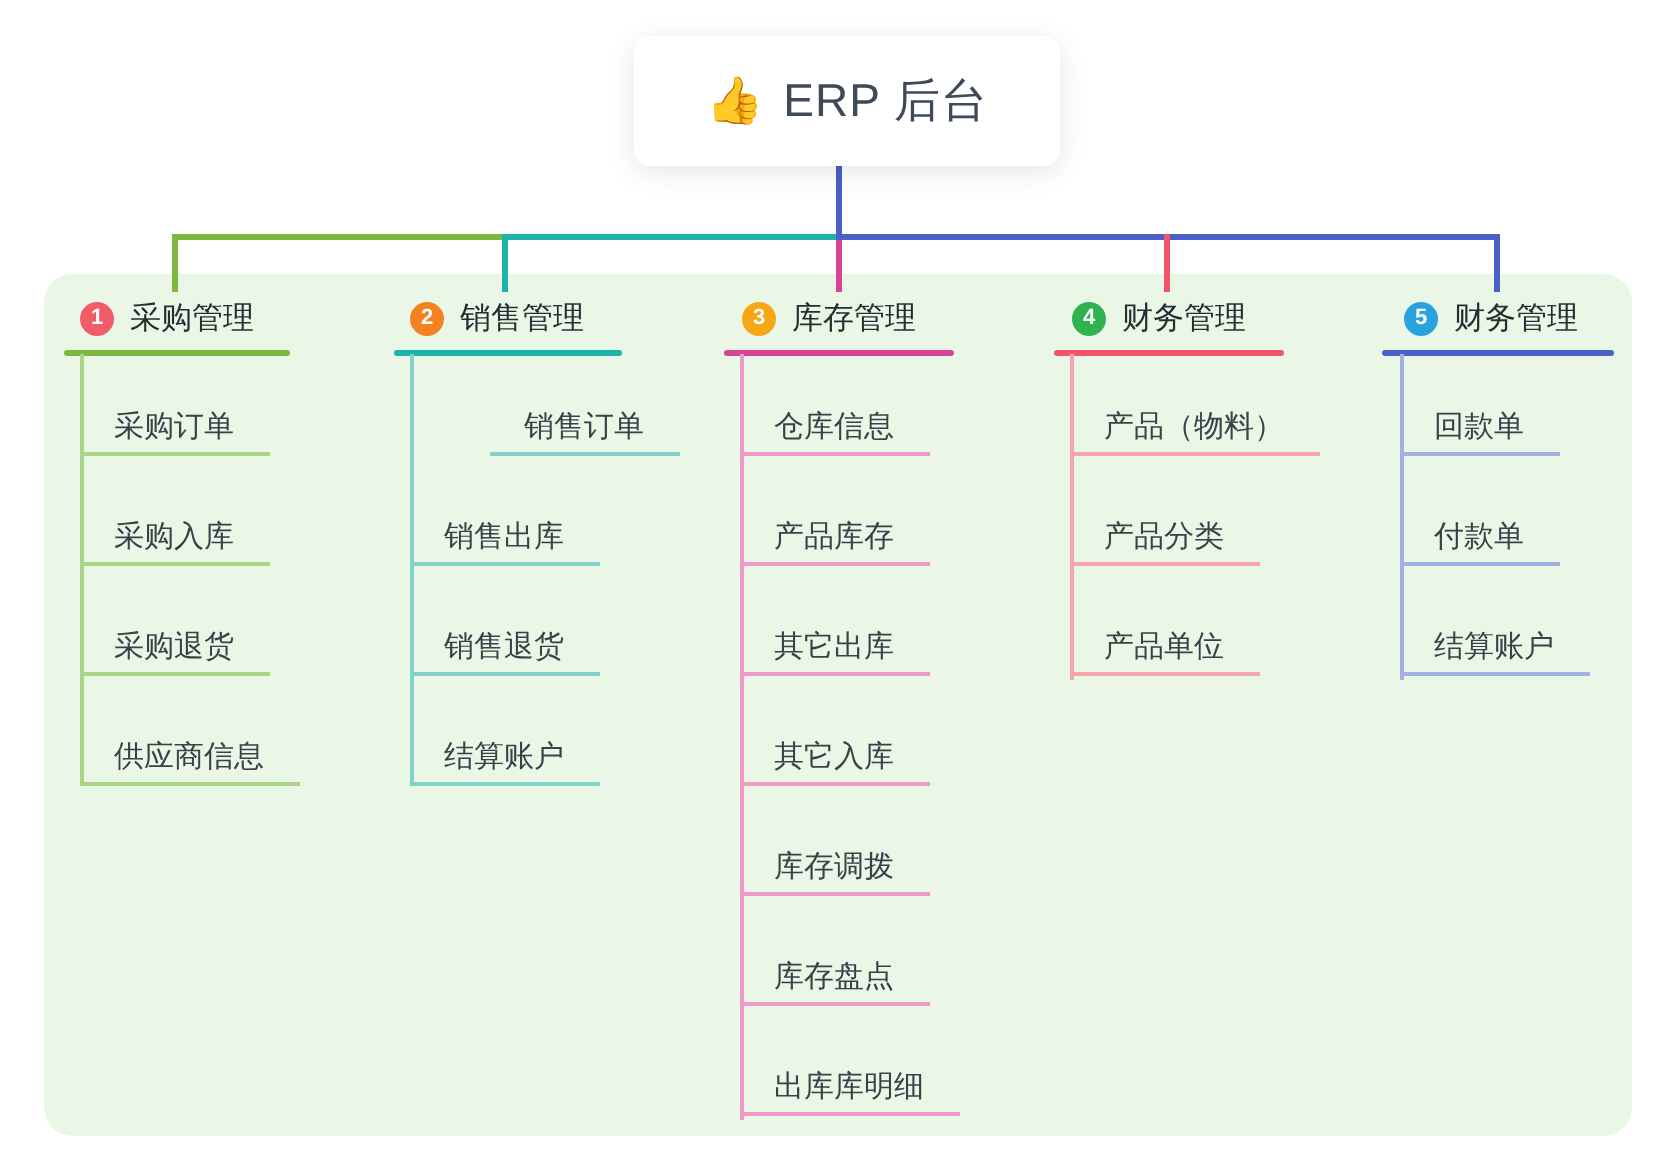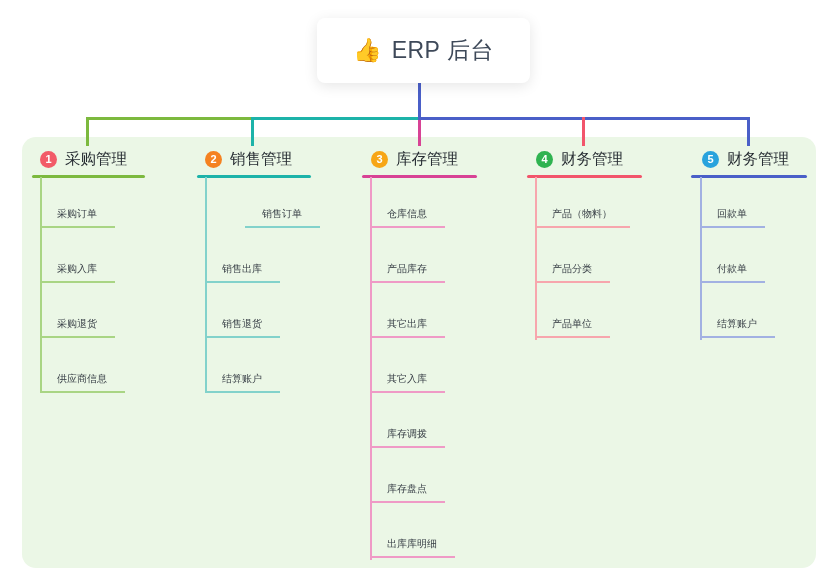--- a/index.html
+++ b/index.html
@@ -13,21 +13,21 @@
   .line{position:absolute;}
   .hline{height:3px;top:117px;}
   .drop{width:3px;top:117px;height:29px;}
   .root-stem{left:418px;top:83px;width:3px;height:37px;}
   .branch-title{position:absolute;top:147px;height:24px;display:flex;align-items:center;gap:8px;cursor:pointer;}
   .badge{width:17px;height:17px;border-radius:50%;color:#ffffff;font-size:11px;font-weight:bold;
     text-align:center;line-height:17px;flex:0 0 auto;}
   .btext{font-size:15.5px;color:#272d33;white-space:nowrap;}
   .underline{position:absolute;top:175px;height:3px;border-radius:2px;}
   .vline{position:absolute;width:2px;top:177px;}
-  .item{position:absolute;height:24px;line-height:24px;font-size:10px;color:#3a4148;
+  .item{position:absolute;height:24px;line-height:24px;font-size:15px;color:#3a4148;
     padding:0 18px 0 17px;border-bottom:2px solid #ccc;white-space:nowrap;cursor:pointer;}
 </style>
 </head>
 <body>
 
 <div class="canvas">
 
   <div class="panel" style="background: rgb(235, 247, 230);"></div>
 
   <div class="line root-stem" style="background: rgb(74, 95, 200);"></div>

